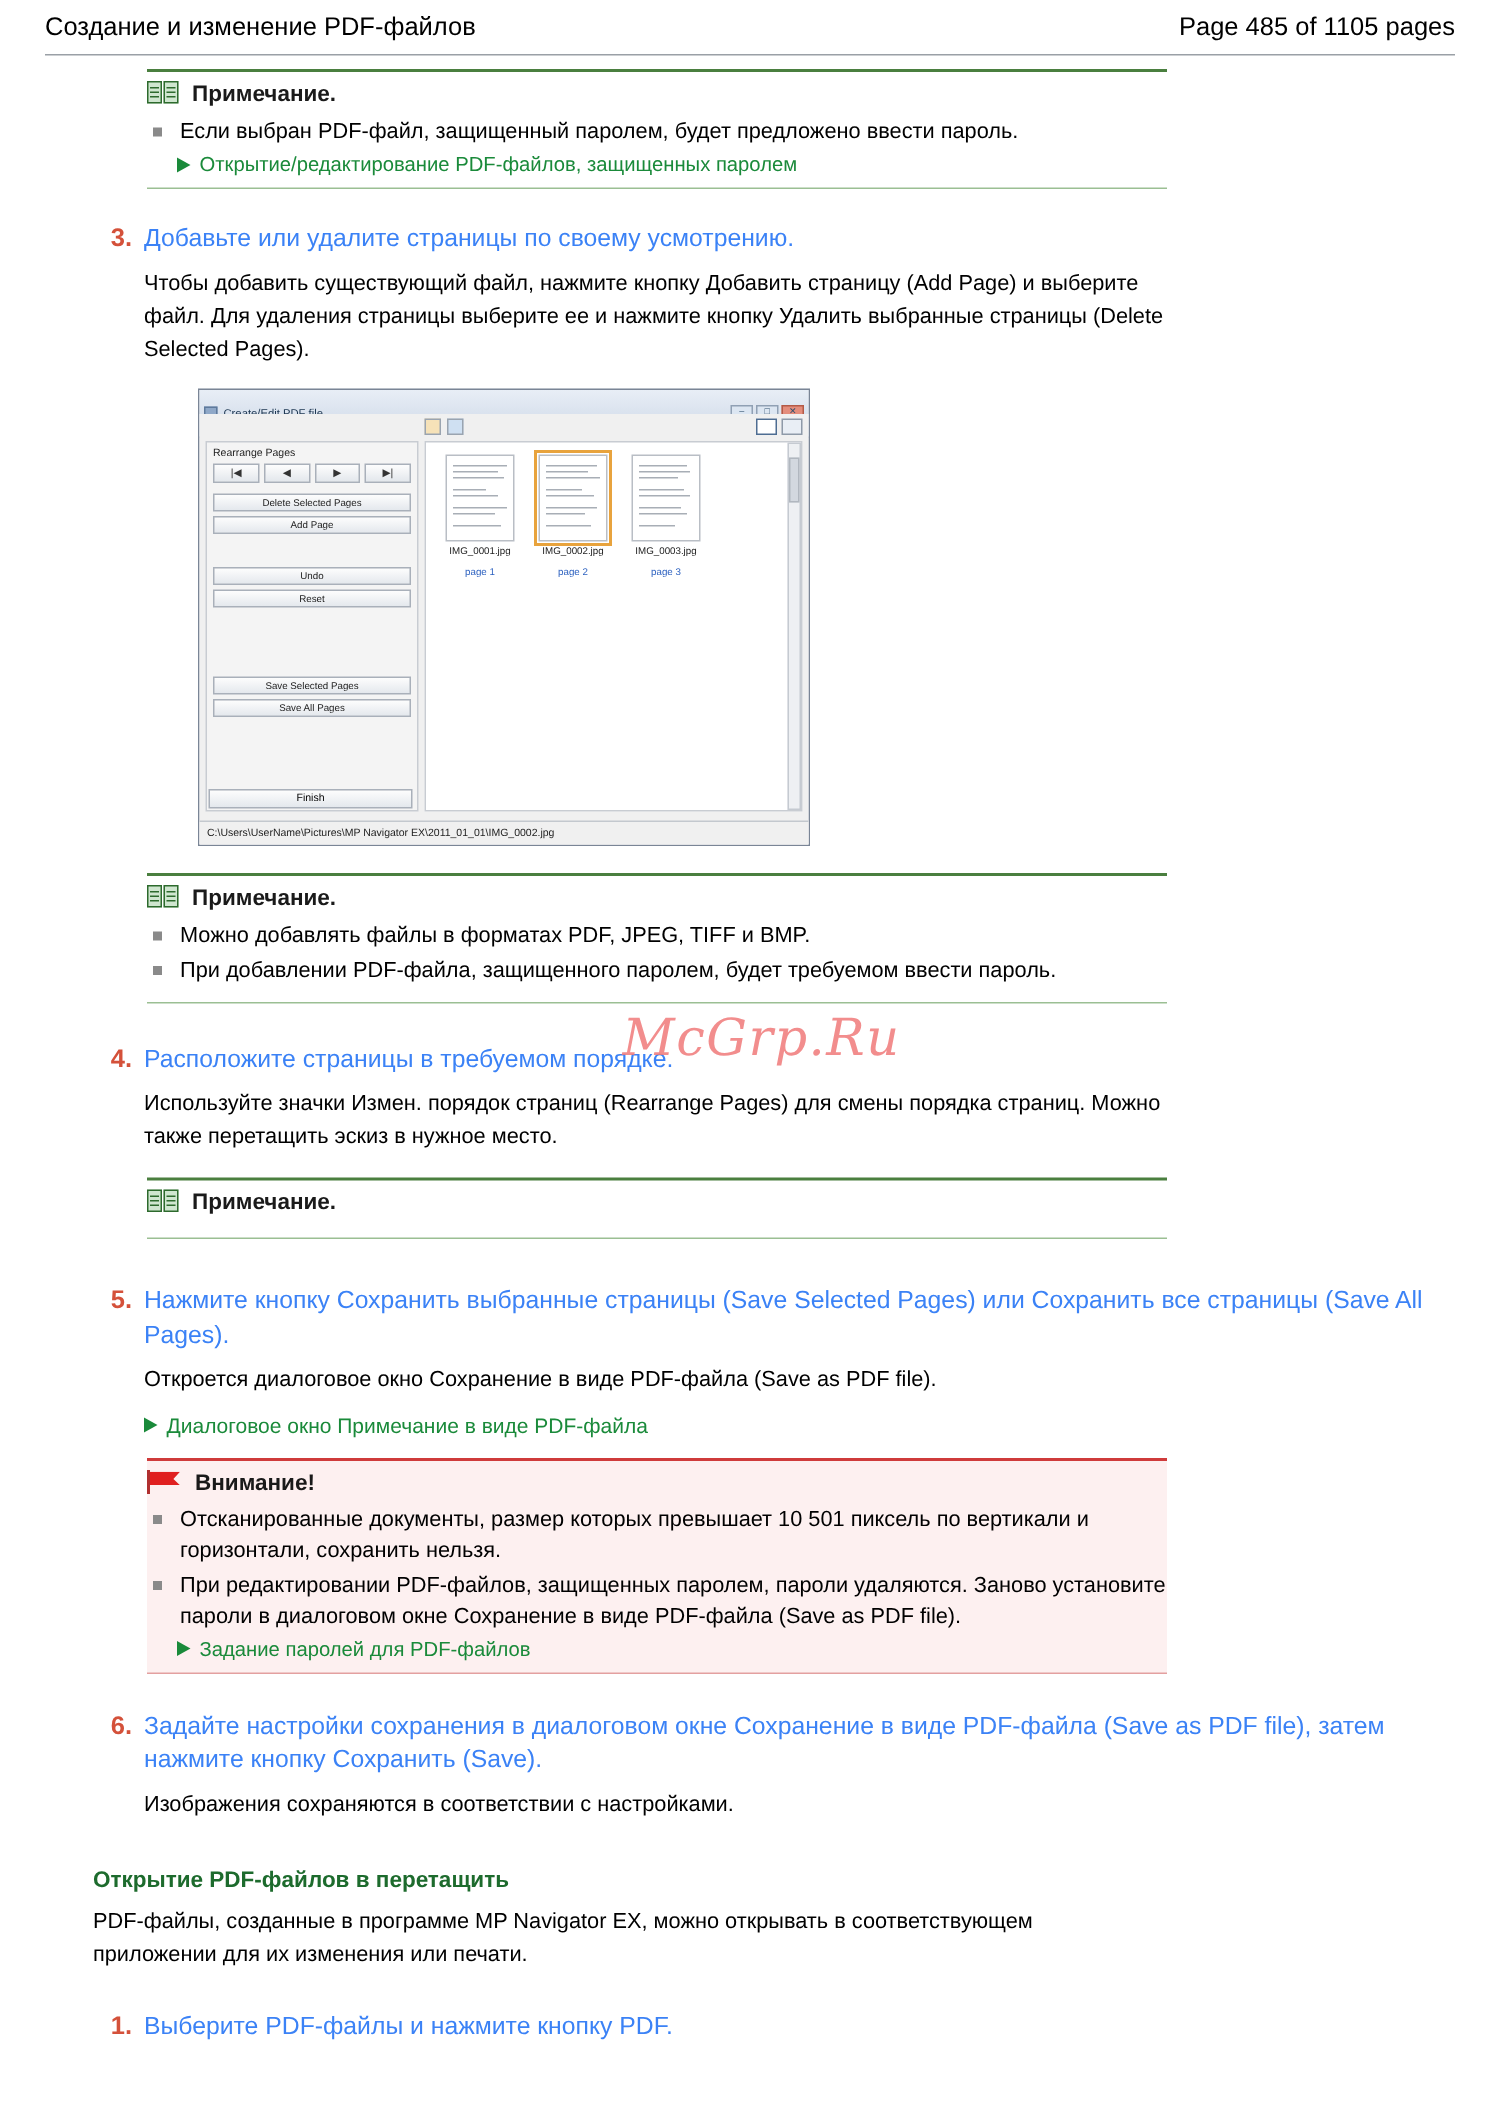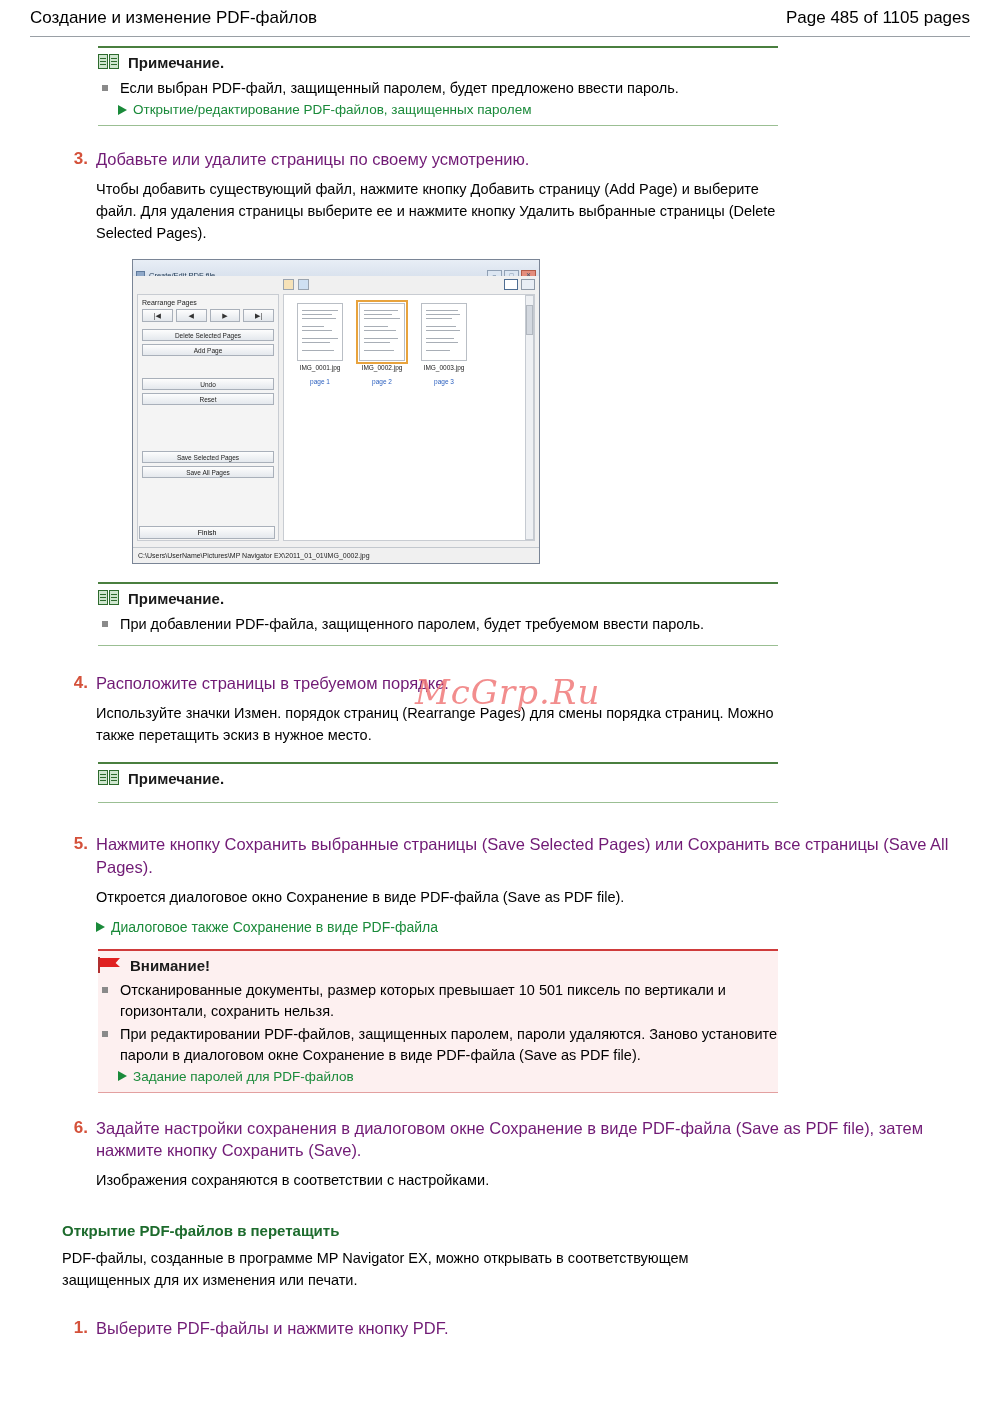--- a/index.html
+++ b/index.html
@@ -155,21 +155,21 @@
     text-align: right;
     padding-right: 8px;
     line-height: 1.35;
   }
   .step-body {
     flex: 1;
   }
   .step-title {
     font-size: 16.5px;
     line-height: 1.35;
-    color: #701a75;
+    color: #3b82f6;
   }
   .step-text {
     font-size: 14.5px;
     line-height: 1.5;
     margin-top: 9px;
     color: #000;
     max-width: 690px;
   }
   
   .dialog-shot {
@@ -623,20 +623,21 @@
           <span class="ln" style="top:4px"></span>
             <span class="ln" style="top:7px"></span>
             <span class="ln" style="top:10px"></span>
           <span class="ln ln2" style="top:4px"></span>
             <span class="ln ln2" style="top:7px"></span>
             <span class="ln ln2" style="top:10px"></span>
         </span>
         <span class="note-head-title">Примечание.</span>
       </div>
       <ul class="bullets">
+        <li>Можно добавлять файлы в форматах PDF, JPEG, TIFF и BMP.</li>
         <li>При добавлении PDF-файла, защищенного паролем, будет требуемом ввести пароль.</li>
       </ul>
     </div>
 
     <div class="step" style="margin-top:26px">
       <div class="step-num">4.</div>
       <div class="step-body">
         <div class="step-title">Расположите страницы в требуемом порядке.</div>
         <div class="step-text">Используйте значки Измен. порядок страниц (Rearrange Pages) для смены порядка страниц. Можно также перетащить эскиз в нужное место.</div>
       </div>
@@ -658,21 +659,21 @@
       </div>
     </div>
 
     <div class="step" style="margin-top:30px">
       <div class="step-num">5.</div>
       <div class="step-body">
         <div class="step-title">Нажмите кнопку Сохранить выбранные страницы (Save Selected Pages) или Сохранить все страницы (Save All Pages).</div>
         <div class="step-text">Откроется диалоговое окно Сохранение в виде PDF-файла (Save as PDF file).</div>
         <div class="arrow-link" style="padding-left:0;margin-top:10px">
           <span class="arrow-ic"></span>
-          <span class="greenlink" style="font-size:14px">Диалоговое также Сохранение в виде PDF-файла</span>
+          <span class="greenlink" style="font-size:14px">Диалоговое окно Примечание в виде PDF-файла</span>
         </div>
       </div>
     </div>
 
     <div class="caution-box">
       <div class="caution-head">
         <span class="flag-icon">
           <span class="pole"></span>
             <span class="cloth"></span>
         </span>
@@ -690,21 +691,21 @@
 
     <div class="step" style="margin-top:24px">
       <div class="step-num">6.</div>
       <div class="step-body">
         <div class="step-title">Задайте настройки сохранения в диалоговом окне Сохранение в виде PDF-файла (Save as PDF file), затем нажмите кнопку Сохранить (Save).</div>
         <div class="step-text">Изображения сохраняются в соответствии с настройками.</div>
       </div>
     </div>
 
     <div class="section-head">Открытие PDF-файлов в перетащить</div>
-    <div class="section-text">PDF-файлы, созданные в программе MP Navigator EX, можно открывать в соответствующем защищенных для их изменения или печати.</div>
+    <div class="section-text">PDF-файлы, созданные в программе MP Navigator EX, можно открывать в соответствующем приложении для их изменения или печати.</div>
 
     <div class="step" style="margin-top:26px">
       <div class="step-num">1.</div>
       <div class="step-body">
         <div class="step-title">Выберите PDF-файлы и нажмите кнопку PDF.</div>
       </div>
     </div>
 
   </div>
 

